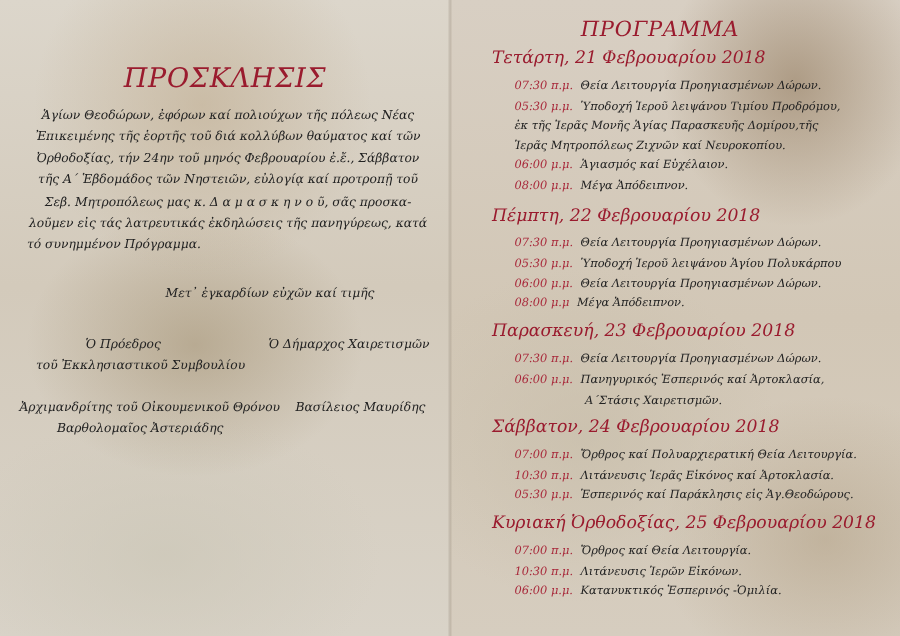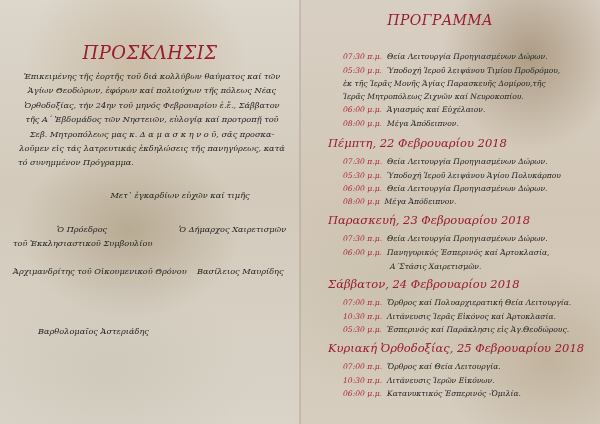--- a/index.html
+++ b/index.html
@@ -46,40 +46,41 @@
 
 <div class="bg">
   <div class="left"></div>
   <div class="right"></div>
   <div class="fold"></div>
 </div>
 
 <div class="panel left">
   <div class="title">ΠΡΟΣΚΛΗΣΙΣ</div>
   <div class="body-text">
+    <div>Ἁγίων Θεοδώρων, ἐφόρων καί πολιούχων τῆς πόλεως Νέας</div>
     <div>Ἐπικειμένης τῆς ἑορτῆς τοῦ διά κολλύβων θαύματος καί τῶν</div>
-    <div>Ἁγίων Θεοδώρων, ἐφόρων καί πολιούχων τῆς πόλεως Νέας</div>
     <div>Ὀρθοδοξίας, τήν 24ην τοῦ μηνός Φεβρουαρίου ἐ.ἔ., Σάββατον</div>
     <div>τῆς Α΄ Ἑβδομάδος τῶν Νηστειῶν, εὐλογίᾳ καί προτροπῇ τοῦ</div>
     <div>Σεβ. Μητροπόλεως μας κ. Δ α μ α σ κ η ν ο ῦ, σᾶς προσκα-</div>
     <div>λοῦμεν εἰς τάς λατρευτικάς ἐκδηλώσεις τῆς πανηγύρεως, κατά</div>
     <div style="text-align:left;padding-left:4px;">τό συνημμένον Πρόγραμμα.</div>
   </div>
   <div class="greeting">Μετ᾽ ἐγκαρδίων εὐχῶν καί τιμῆς</div>
   <div class="sig" style="left:57px;top:224px;">Ὁ Πρόεδρος</div>
-  <div class="sig" style="left:13px;top:238px;text-align:center;">τοῦ Ἐκκλησιαστικοῦ Συμβουλίου</div>
+  <div class="sig" style="left:24px;top:238px;text-align:center;">τοῦ Ἐκκλησιαστικοῦ Συμβουλίου</div>
   <div class="sig" style="left:179px;top:224px;">Ὁ Δήμαρχος Χαιρετισμῶν</div>
   <div class="sig" style="left:13px;top:266px;">Ἀρχιμανδρίτης τοῦ Οἰκουμενικοῦ Θρόνου</div>
-  <div class="sig" style="left:38px;top:280px;margin-top:46px;">Βαρθολομαῖος Ἀστεριάδης</div>
+  <div class="sig" style="left:38px;top:280px;">Βαρθολομαῖος Ἀστεριάδης</div>
   <div class="sig" style="left:197px;top:266px;">Βασίλειος Μαυρίδης</div>
 </div>
 
 <div class="panel right">
   <div class="title">ΠΡΟΓΡΑΜΜΑ</div>
 
+  <div class="day" style="top:31px;">Τετάρτη, 21 Φεβρουαρίου 2018</div>
   <div class="evt" style="left:43px;top:52px;"><span class="time">07:30 π.μ.</span><span>Θεία Λειτουργία Προηγιασμένων Δώρων.</span></div>
   <div class="evt" style="left:43px;top:66px;"><span class="time">05:30 μ.μ.</span><span>Ὑποδοχή Ἱεροῦ λειψάνου Τιμίου Προδρόμου,</span></div>
   <div class="cont" style="left:43px;top:79px;">ἐκ τῆς Ἱερᾶς Μονῆς Ἁγίας Παρασκευῆς Δομίρου,τῆς</div>
   <div class="cont" style="left:43px;top:92px;">Ἱερᾶς Μητροπόλεως Ζιχνῶν καί Νευροκοπίου.</div>
   <div class="evt" style="left:43px;top:105px;"><span class="time">06:00 μ.μ.</span><span>Ἁγιασμός καί Εὐχέλαιον.</span></div>
   <div class="evt" style="left:43px;top:119px;"><span class="time">08:00 μ.μ.</span><span>Μέγα Ἀπόδειπνον.</span></div>
 
   <div class="day" style="top:136px;">Πέμπτη, 22 Φεβρουαρίου 2018</div>
   <div class="evt" style="left:43px;top:157px;"><span class="time">07:30 π.μ.</span><span>Θεία Λειτουργία Προηγιασμένων Δώρων.</span></div>
   <div class="evt" style="left:43px;top:171px;"><span class="time">05:30 μ.μ.</span><span>Ὑποδοχή Ἱεροῦ λειψάνου Ἁγίου Πολυκάρπου</span></div>

